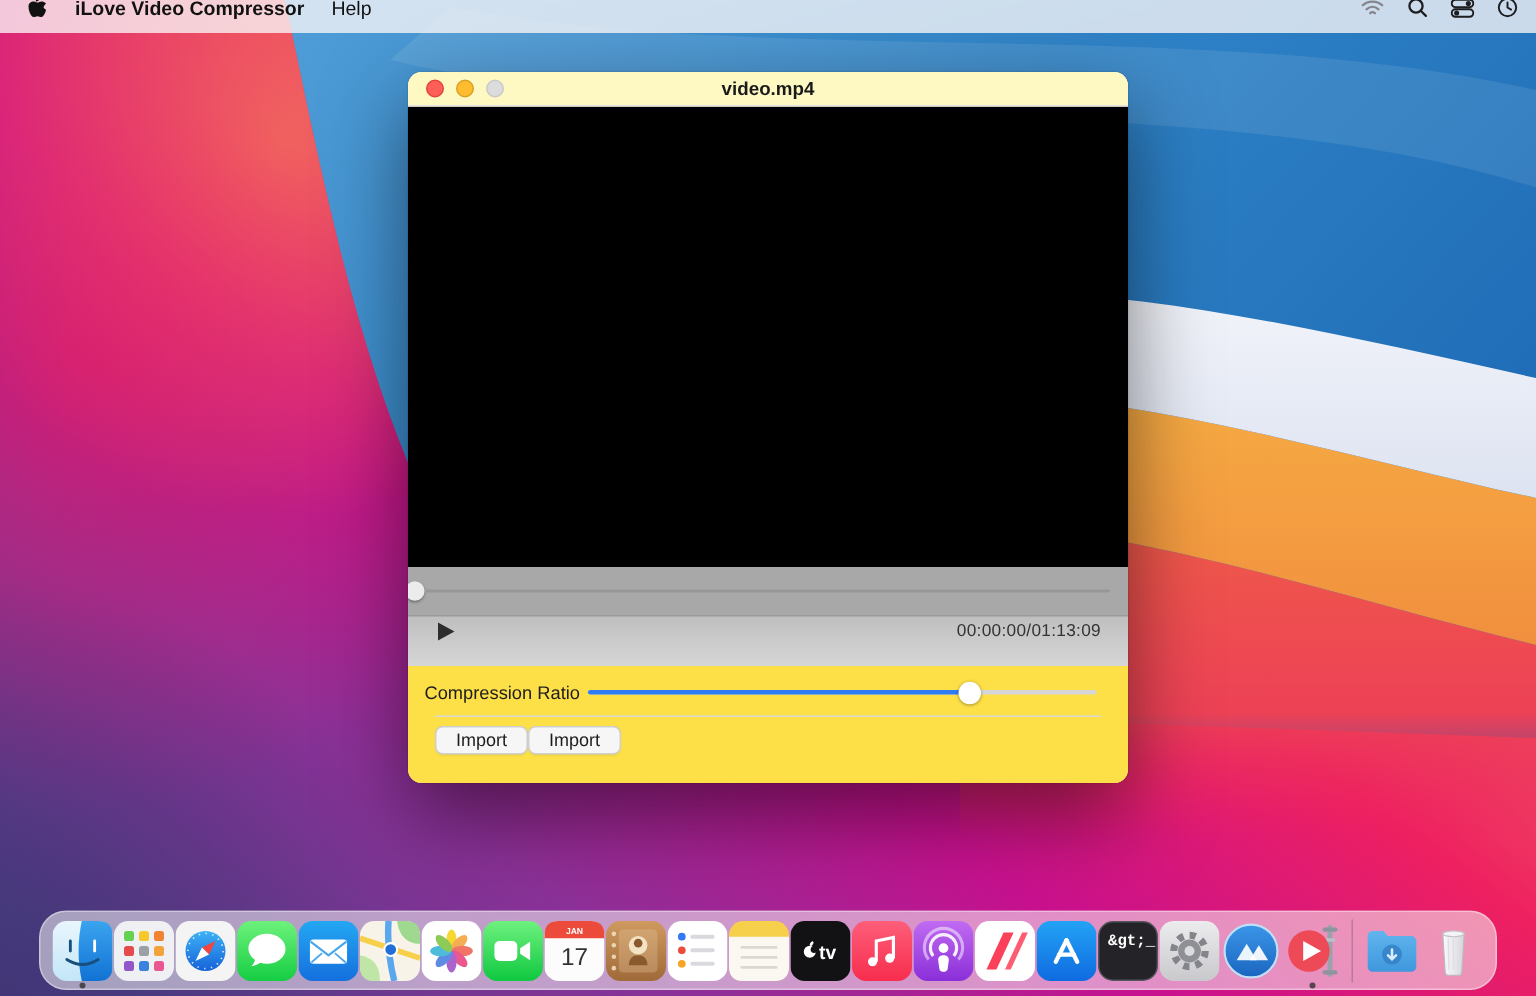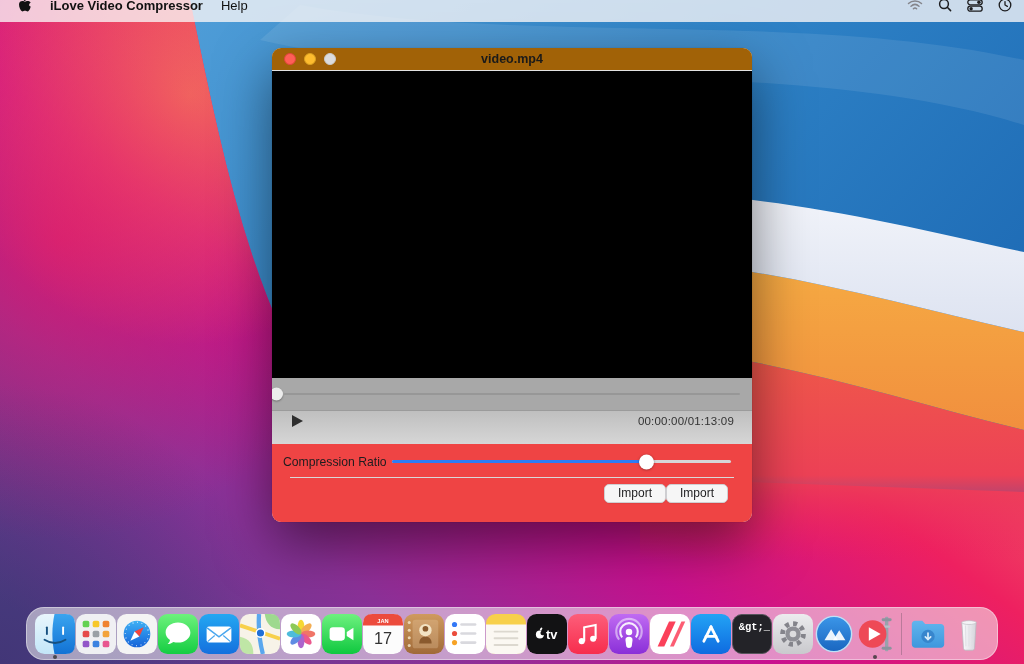--- a/index.html
+++ b/index.html
@@ -16,21 +16,21 @@
   .mb-appname { font-size:13px; font-weight:bold; color:#111; }
   .mb-menu { font-size:13px; color:#111; }
   .mb-right { display:flex; align-items:center; gap:15px; }
   .mb-icon { display:flex; align-items:center; }
 
   
   .window { position:absolute; left:272px; top:48px; width:480px; height:474px;
     border-radius:9px; overflow:hidden; z-index:20;
     box-shadow:0 22px 55px rgba(0,0,0,0.5), 0 0 1px rgba(0,0,0,0.35);
     display:flex; flex-direction:column; background:#ececec; }
-  .titlebar { height:23px; background:#a16207; border-bottom:1px solid #e2e2e2;
+  .titlebar { height:23px; background:#fef9c3; border-bottom:1px solid #e2e2e2;
     display:flex; align-items:center; position:relative; flex:0 0 auto; }
   .traffic { display:flex; gap:8px; margin-left:12px; }
   .tl { width:12px; height:12px; border-radius:50%; }
   .tl-close { background:#ff5f57; border:0.5px solid #e0443e; }
   .tl-min { background:#febc2e; border:0.5px solid #d9a022; }
   .tl-zoom { background:#dcdcdc; border:0.5px solid #c9c9c9; }
   .win-title { position:absolute; left:0; right:0; text-align:center;
     font-size:12.5px; font-weight:bold; color:#1a1a1a; pointer-events:none; }
   .video-area { flex:0 0 307px; background:#000; }
   .seekbar { flex:0 0 33px; background:#a8a8a8; position:relative; border-bottom:1px solid #9b9b9b; }
@@ -38,34 +38,34 @@
     margin-top:-1px; background:#979797; border-radius:1px; }
   .seek-handle { position:absolute; top:50%; width:13px; height:13px; border-radius:50%;
     background:#ececec; box-shadow:0 1px 2px rgba(0,0,0,0.35);
     transform:translate(-2px,-50%); }
   .controls { flex:0 0 33px; background:linear-gradient(#bfbfbf,#d6d6d6);
     display:flex; align-items:center; justify-content:space-between; padding:0 18px 13px 20px; }
   .play-btn { width:16px; height:16px; display:flex; align-items:center; }
   .play-tri { width:0; height:0; border-left:11px solid #2e2e2e;
     border-top:6.5px solid transparent; border-bottom:6.5px solid transparent; }
   .time { font-size:11.5px; color:#333; letter-spacing:0.2px; }
-  .panel { flex:1; background:#ef4444; padding:10px 0 0 0; }
+  .panel { flex:1; background:#fde047; padding:10px 0 0 0; }
   .cr-row { display:flex; align-items:center; padding:0 21px 0 11px; }
   .cr-label { width:109px; font-size:12.2px; color:#1d1d1f; flex:0 0 auto; }
   .slider { position:relative; flex:1; height:15px; }
   .slider-track { position:absolute; left:0; right:0; top:50%; height:3px; margin-top:-1.5px;
     background:#d6d6d8; border-radius:2px; }
   .slider-fill { position:absolute; left:0; top:50%; height:3px; margin-top:-1.5px;
     background:#2e7cf6; border-radius:2px; width:75%; }
   .slider-handle { position:absolute; top:50%; width:15px; height:15px; border-radius:50%;
     background:#fff; box-shadow:0 0.5px 2.5px rgba(0,0,0,0.4); transform:translate(-7px,-50%); left:75%; }
   .minmax-row { display:flex; justify-content:space-between; margin:4px 21px 0 120px;
     font-size:12px; color:#1d1d1f; }
   .divider { height:1px; background:#d9d9d9; margin:8px 18px 0 18px; }
-  .btn-row { display:flex; justify-content:flex-end; padding:6px 24px 0 18px; }
+  .btn-row { display:flex; justify-content:flex-start; padding:6px 24px 0 18px; }
   .btn { font-size:12px; color:#1d1d1f; background:#f6f6f6; border:1px solid #cfcfd2;
     border-radius:5px; padding:2px 13px; height:19px; line-height:13px;
     box-shadow:0 0.5px 1px rgba(0,0,0,0.06); }
 
   
   .dock { position:absolute; bottom:4px; left:50%; transform:translateX(-50%);
     height:53px; background:rgba(246,246,246,0.55); border:1px solid rgba(255,255,255,0.4);
     border-radius:18px; display:flex; align-items:center; padding:14px 8px; gap:1px; z-index:60; }
   .dock-item { position:relative; width:40px; height:40px; display:flex;
     align-items:center; justify-content:center; }

